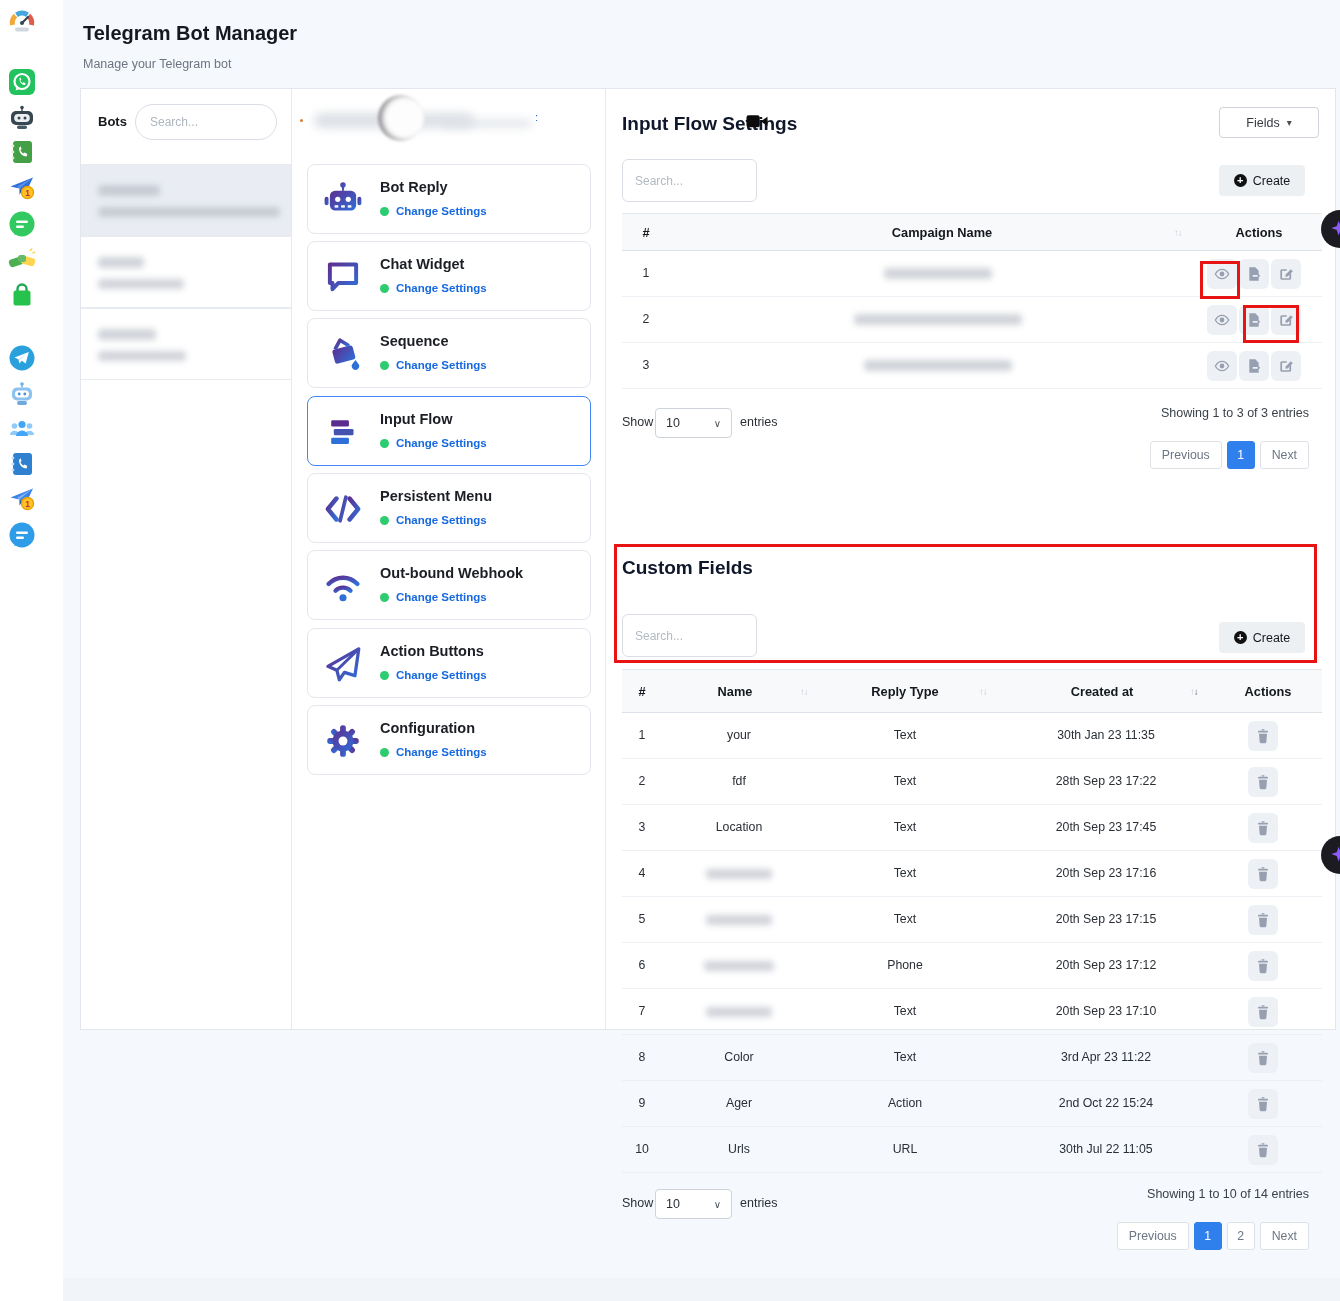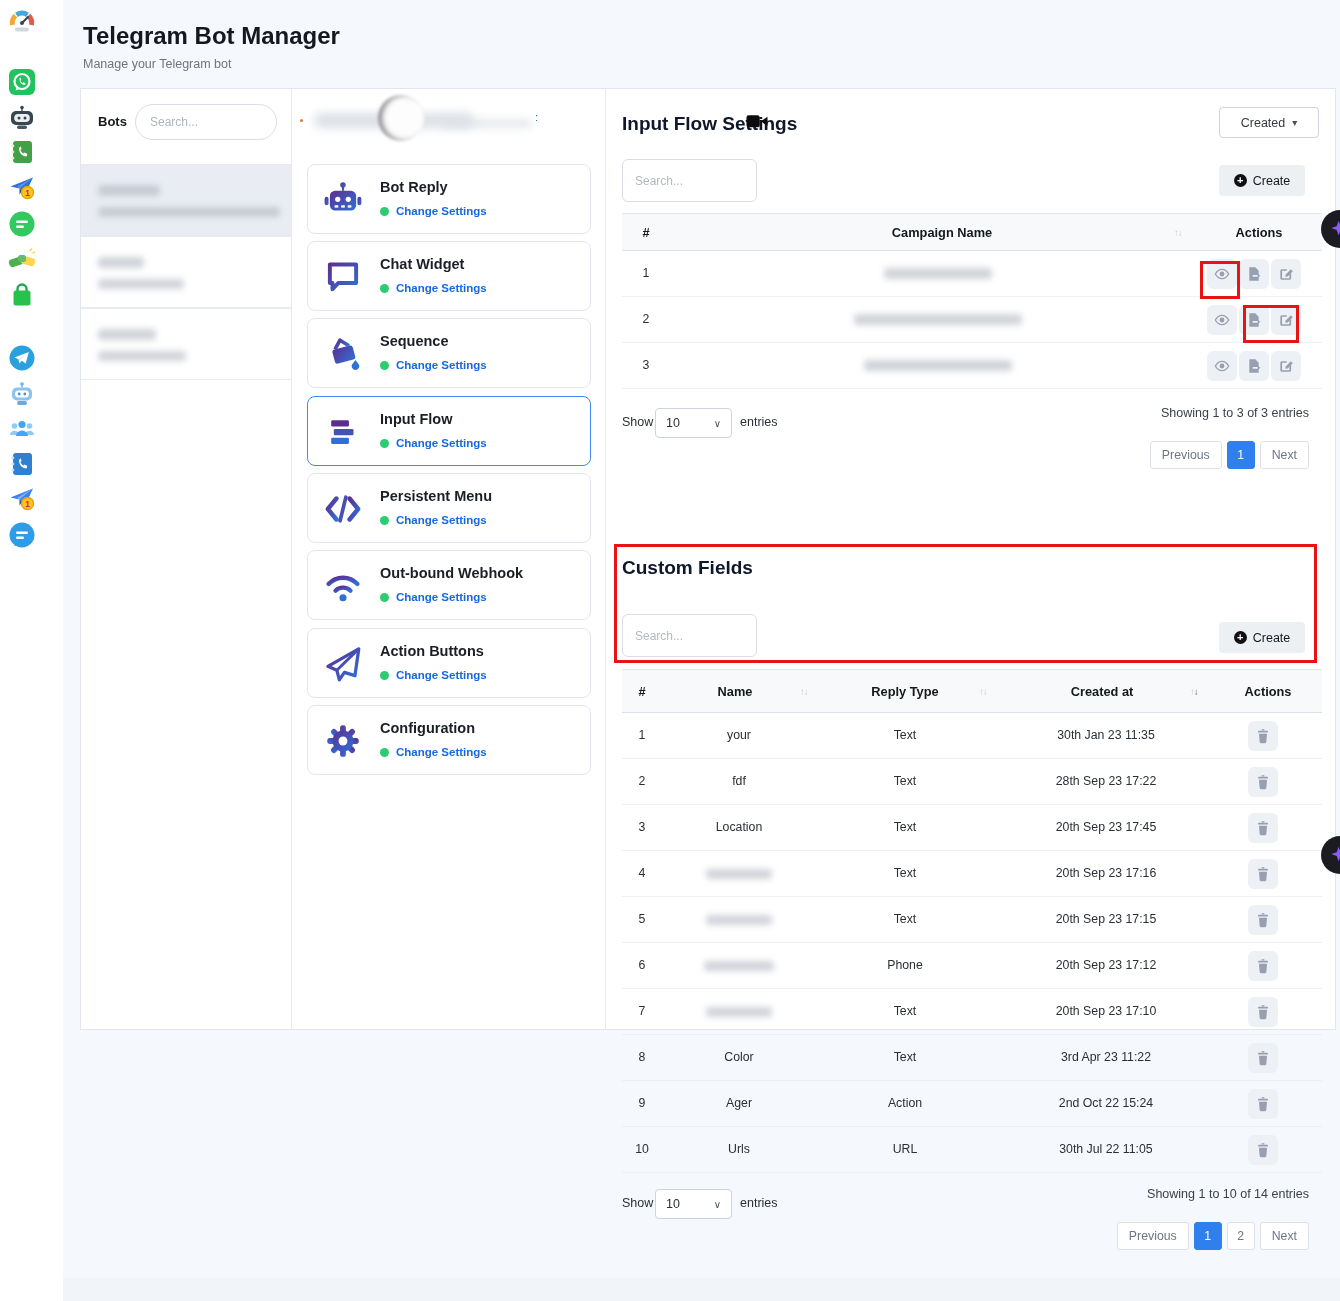--- a/index.html
+++ b/index.html
@@ -8,21 +8,21 @@
     position:relative; overflow:hidden; background:#ffffff;
     font-family:"Liberation Sans", sans-serif; color:#212529;
   }
   
   .rail { position:absolute; left:0; top:0; width:63px; height:1301px; background:#fff; z-index:5; }
   .ricon { position:absolute; left:8px; width:28px; height:28px; cursor:pointer; }
   .ricon svg { width:28px; height:28px; display:block; }
   
   .content-bg { position:absolute; left:63px; top:0; width:1277px; height:1301px; background:#f5f8fc; }
   .footer-strip { position:absolute; left:63px; top:1278px; width:1277px; height:23px; background:#f1f5fa; }
-  .page-title { position:absolute; left:83px; top:22px; font-size:24px; font-weight:bold; color:#15181e; }
+  .page-title { position:absolute; left:83px; top:22px; font-size:20px; font-weight:bold; color:#15181e; }
   .page-sub { position:absolute; left:83px; top:57px; font-size:12.5px; color:#6d7580; }
   
   .card { position:absolute; left:80px; top:88px; width:1256px; height:942px; background:#fff; border:1px solid #e2e7ee; }
   .panel { position:absolute; top:0; height:100%; }
   .bots-panel { left:0; width:210px; }
   .settings-panel { left:210px; width:314px; border-left:1px solid #e6eaef; }
   .main-panel { left:524px; width:732px; border-left:1px solid #e6eaef; }
   
   .bots-label { position:absolute; left:17px; top:25px; font-size:13px; font-weight:bold; color:#15181d; }
   .bots-search { position:absolute; left:54px; top:15px; width:142px; height:36px; border:1px solid #d9dee4; border-radius:18px; padding:0 14px; font-size:12px; color:#495057; background:#fff; outline:none; font-family:"Liberation Sans",sans-serif; }
@@ -400,21 +400,21 @@
 
   <div class="panel main-panel">
 
     <div class="sec-title" style="left:16px;top:24px">Input Flow Settings</div>
     <span class="cam" style="left:140px;top:25px"><svg viewBox="0 0 24 16">
           <rect x="0.5" y="1.5" width="14.5" height="13" rx="2.5" fill="#0c0c0c"></rect>
           <path d="M16 8 l7.5 -5 v10 z" fill="#0c0c0c"></path>
         </svg></span>
 
     <button class="btn-outline" style="left:613px;top:18px;width:100px">
-        <span>Created</span>
+        <span>Fields</span>
         <span class="caret">▾</span>
       </button>
 
     <input class="tsearch" style="left: 16px; top: 70px;" placeholder="Search...">
     <button class="btn-soft" style="left:613px;top:76px;width:86px">
         <span class="plus-ic">+</span>
         <span>Create</span>
       </button>
 
     <div class="thead" style="top:124px;height:38px">

